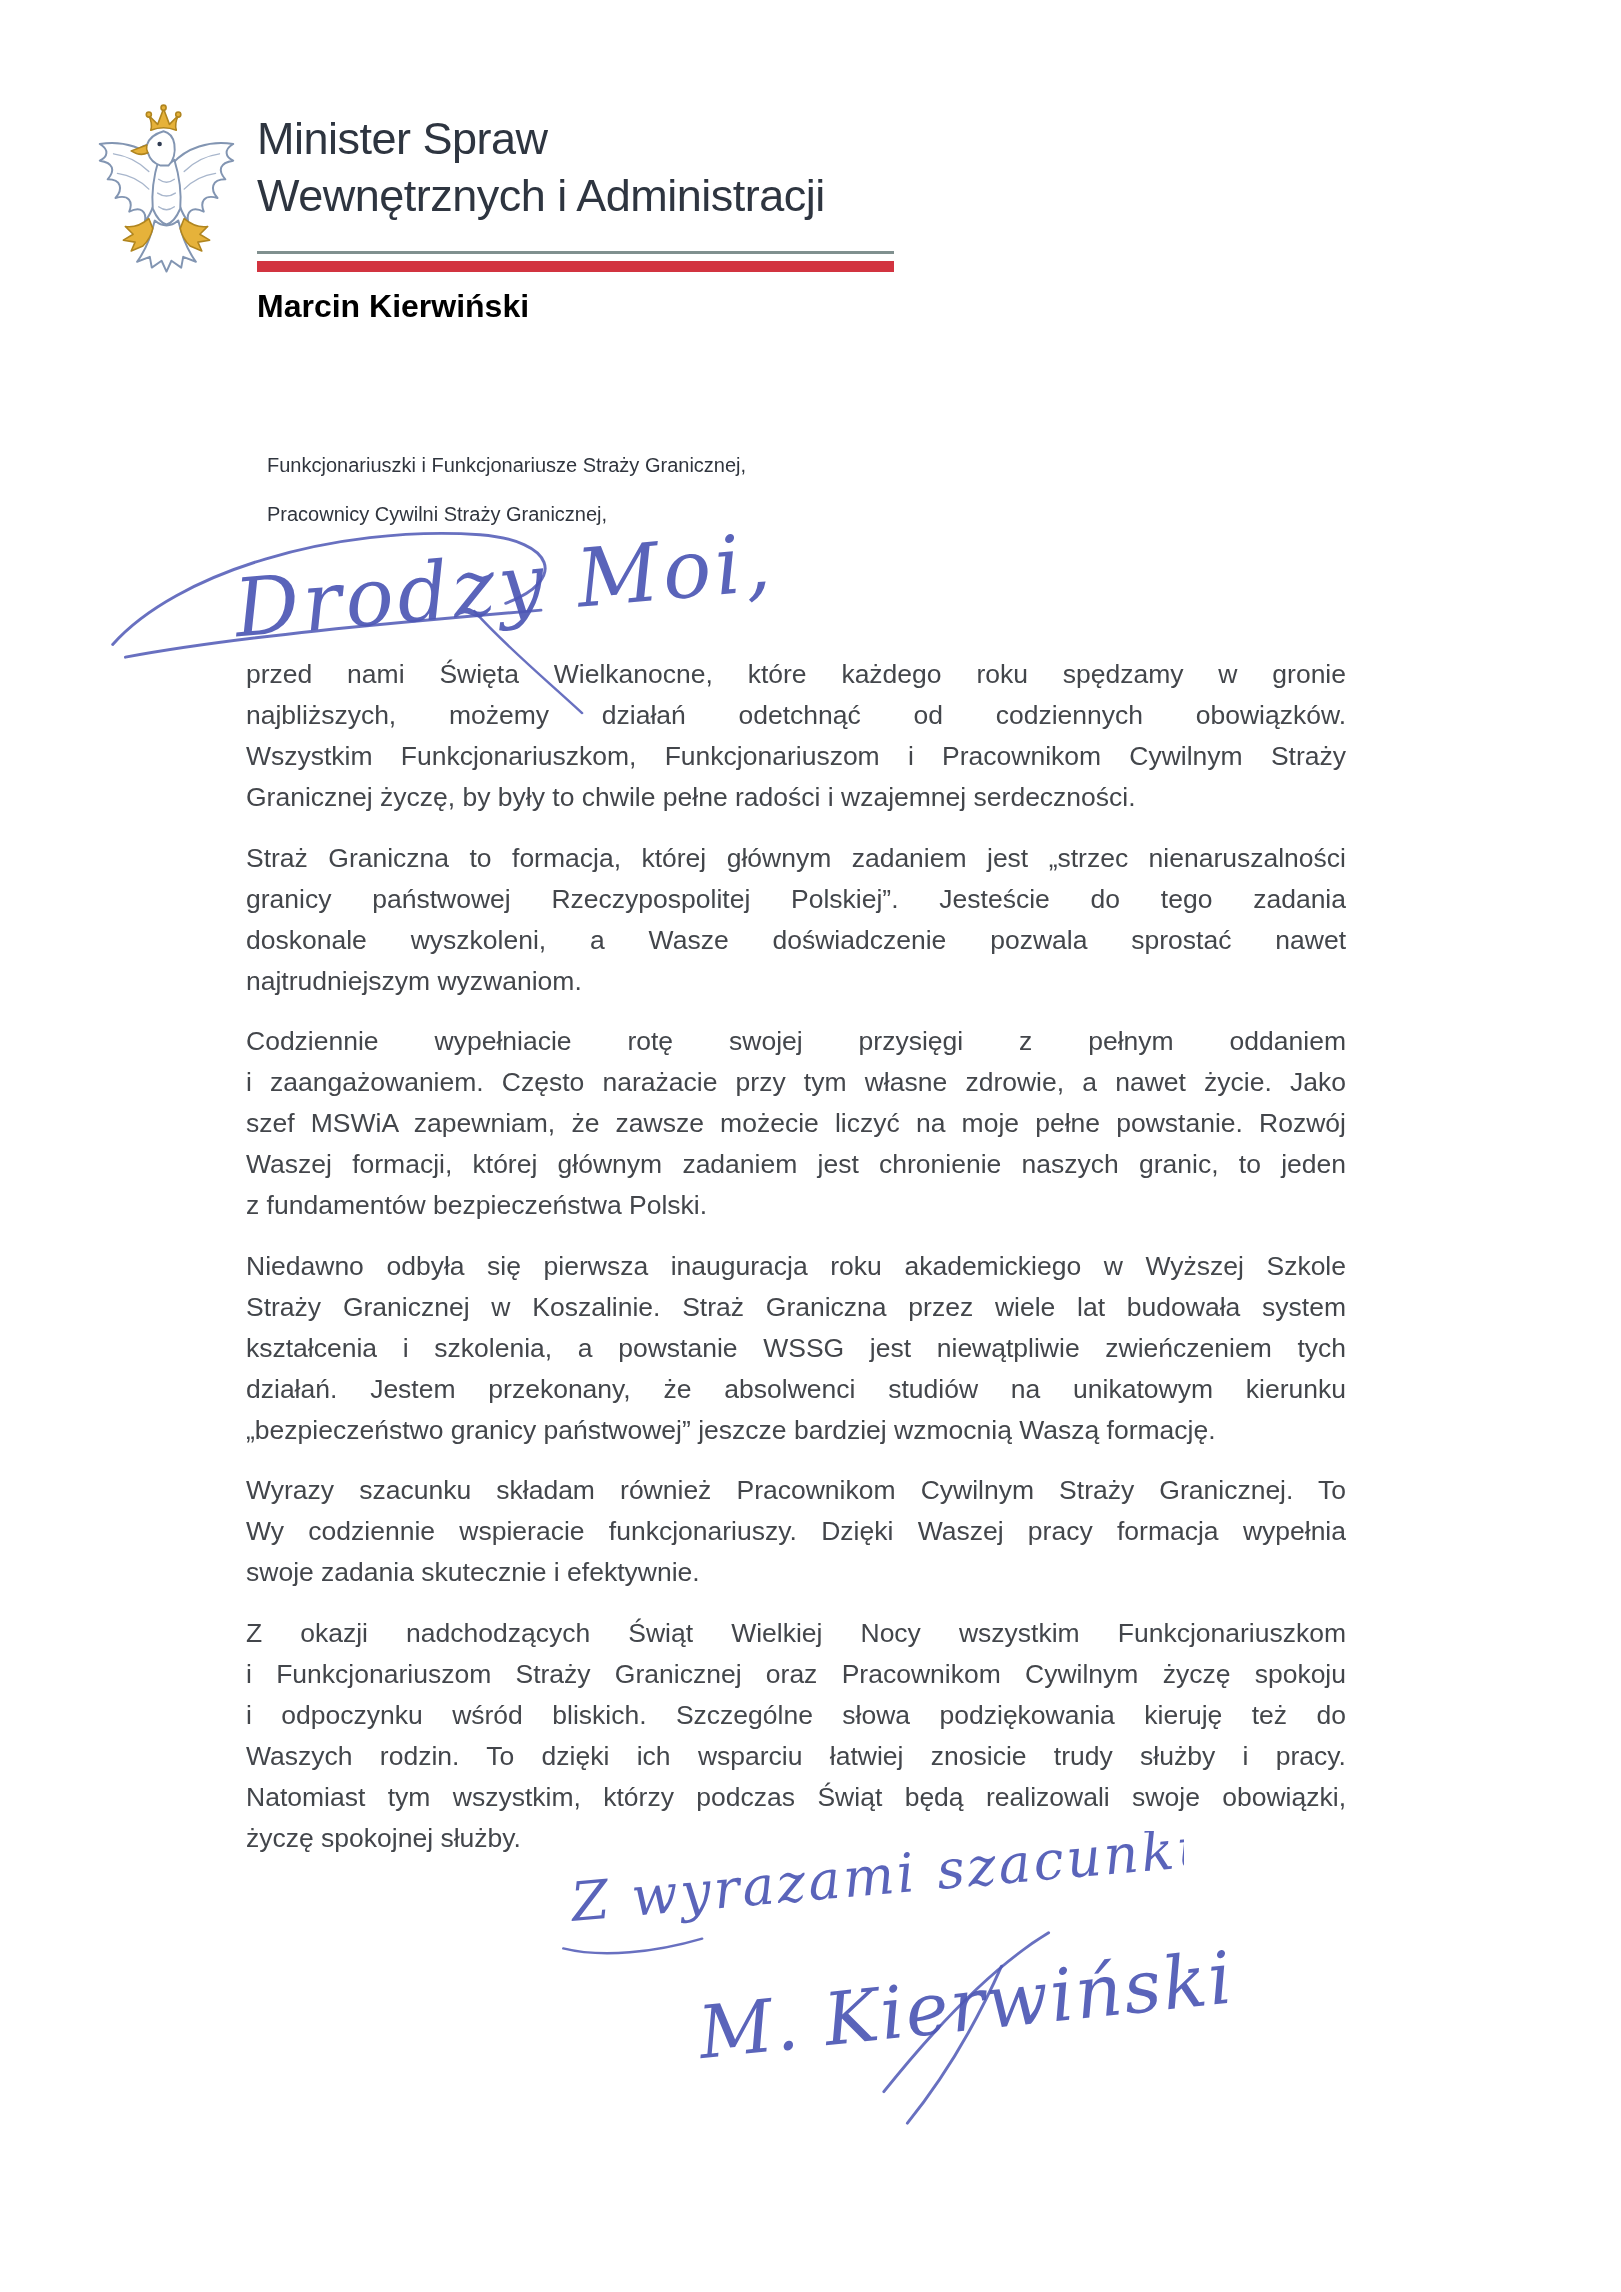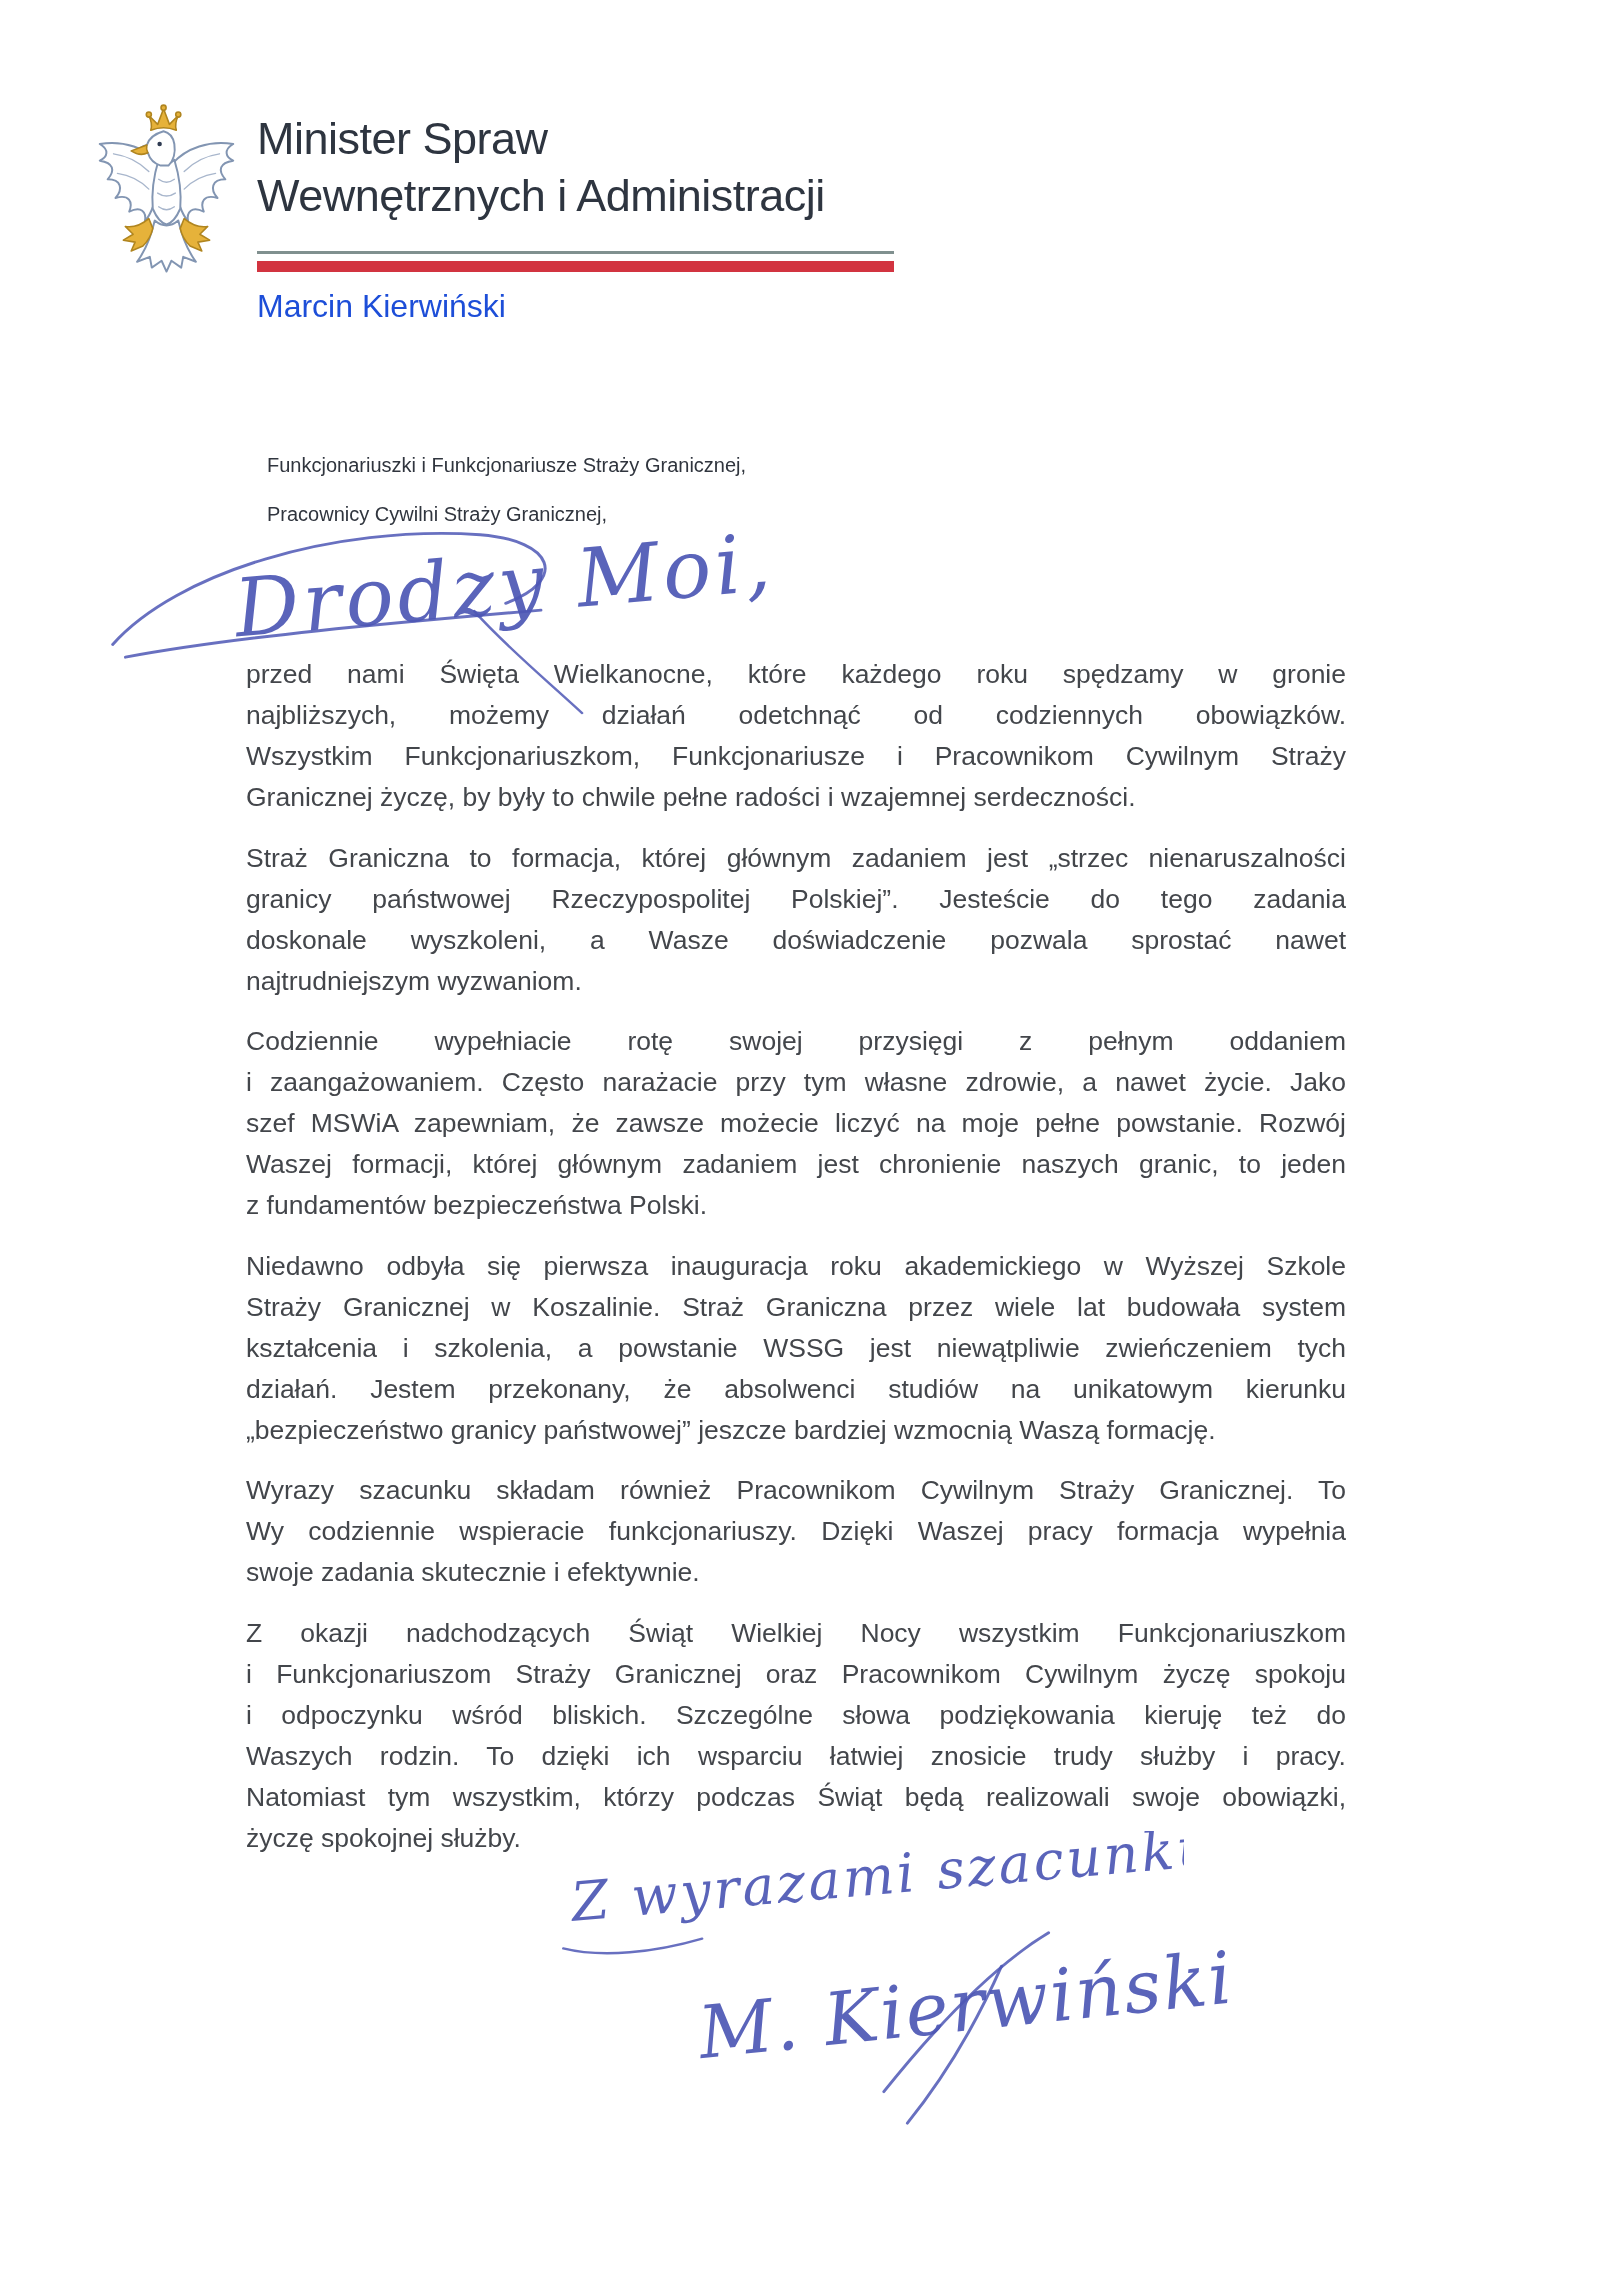--- a/index.html
+++ b/index.html
@@ -32,22 +32,22 @@
     white-space: nowrap;
   }
   .rule { position: absolute; left: 257px; }
   .rule-gray { top: 251px; width: 637px; height: 2.9px; background: #80908f; }
   .rule-red  { top: 261px; width: 637px; height: 10.8px; background: #d23440; }
   .minister-name {
     position: absolute;
     left: 257px;
     top: 288px;
     font-size: 32px;
-    font-weight: 400;
-    color: #1d4ed8;
+    font-weight: 700;
+    color: #000000;
     white-space: nowrap;
   }
 
   
   .addressees {
     position: absolute;
     left: 267px;
     top: 441px;
     font-size: 20px;
     line-height: 49px;
@@ -147,21 +147,21 @@
     <path class="ink-stroke" stroke-width="3" d="M15 128 C 80 55, 240 6, 390 16 C 465 22, 480 62, 416 86"></path>
     <path class="ink-stroke" stroke-width="3" d="M28 141 C 140 120, 300 106, 452 93"></path>
     <path class="ink-stroke" stroke-width="2.5" d="M384 94 C 414 128, 455 162, 494 198"></path>
     <text class="ink-text" x="142" y="120" font-size="82" letter-spacing="4" transform="rotate(-5 142 120)">Drodzy Moi,</text>
   </svg>
 
   <main class="body-text" id="body-paragraphs">
       <div class="para">
         <div class="line">przed nami Święta Wielkanocne, które każdego roku spędzamy w gronie</div>
         <div class="line">najbliższych, możemy działań odetchnąć od codziennych obowiązków.</div>
-        <div class="line">Wszystkim Funkcjonariuszkom, Funkcjonariusze i Pracownikom Cywilnym Straży</div>
+        <div class="line">Wszystkim Funkcjonariuszkom, Funkcjonariuszom i Pracownikom Cywilnym Straży</div>
         <div class="line last">Granicznej życzę, by były to chwile pełne radości i wzajemnej serdeczności.</div>
       </div>
       <div class="para">
         <div class="line">Straż Graniczna to formacja, której głównym zadaniem jest „strzec nienaruszalności</div>
         <div class="line">granicy państwowej Rzeczypospolitej Polskiej”. Jesteście do tego zadania</div>
         <div class="line">doskonale wyszkoleni, a Wasze doświadczenie pozwala sprostać nawet</div>
         <div class="line last">najtrudniejszym wyzwaniom.</div>
       </div>
       <div class="para">
         <div class="line">Codziennie wypełniacie rotę swojej przysięgi z pełnym oddaniem</div>

